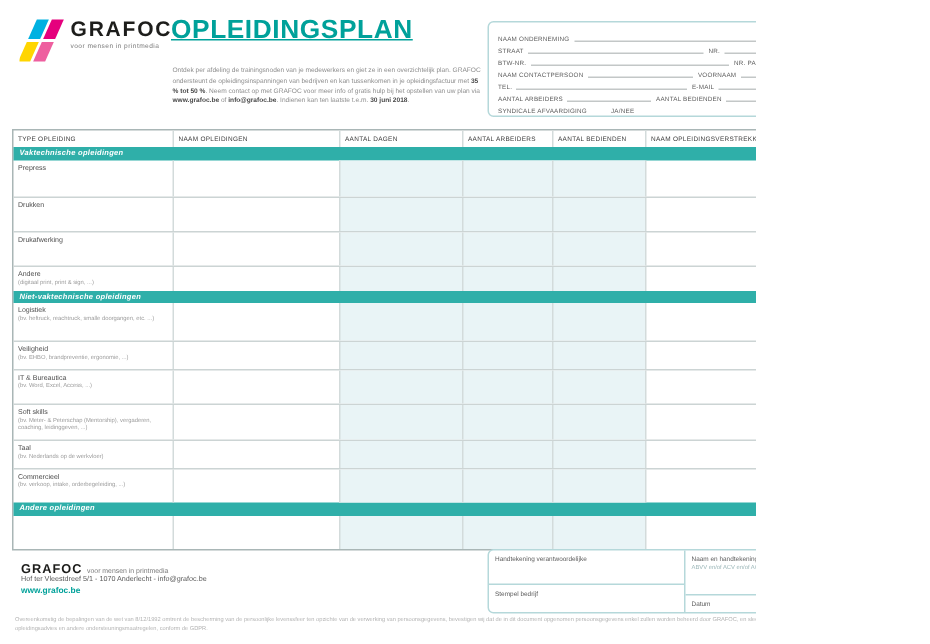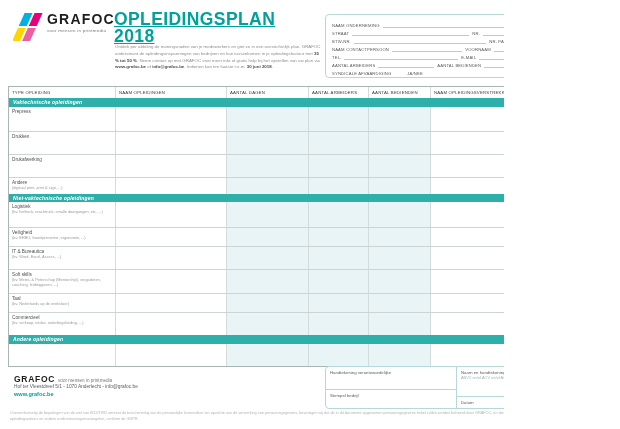--- a/index.html
+++ b/index.html
@@ -79,21 +79,20 @@
       </g>
     </svg>
     <div class="logo-text">
       <div class="logo-name">GRAFOC</div>
       <div class="logo-tag">voor mensen in printmedia</div>
     </div>
   </div>
 
   <div class="title-block">
     <div class="t1">OPLEIDINGSPLAN</div>
-    <div class="t2">2018</div>
   </div>
 
   <p class="intro"><span>Ontdek per afdeling de trainingsnoden van je medewerkers en giet ze in een overzichtelijk plan. GRAFOC ondersteunt de opleidingsinspanningen van bedrijven en kan tussenkomen in je opleidingsfactuur met </span><b>35 % tot 50 %</b><span>. Neem contact op met GRAFOC voor meer info of gratis hulp bij het opstellen van uw plan via </span><b>www.grafoc.be</b><span> of </span><b>info@grafoc.be</b><span>. Indienen kan ten laatste t.e.m. </span><b>30 juni 2018</b><span>.</span></p>
 
   <div class="cutbox cbox">
     <div class="frow">
       <span class="flabel">NAAM ONDERNEMING</span>
       <span class="fline"></span>
     </div>
     <div class="frow">

